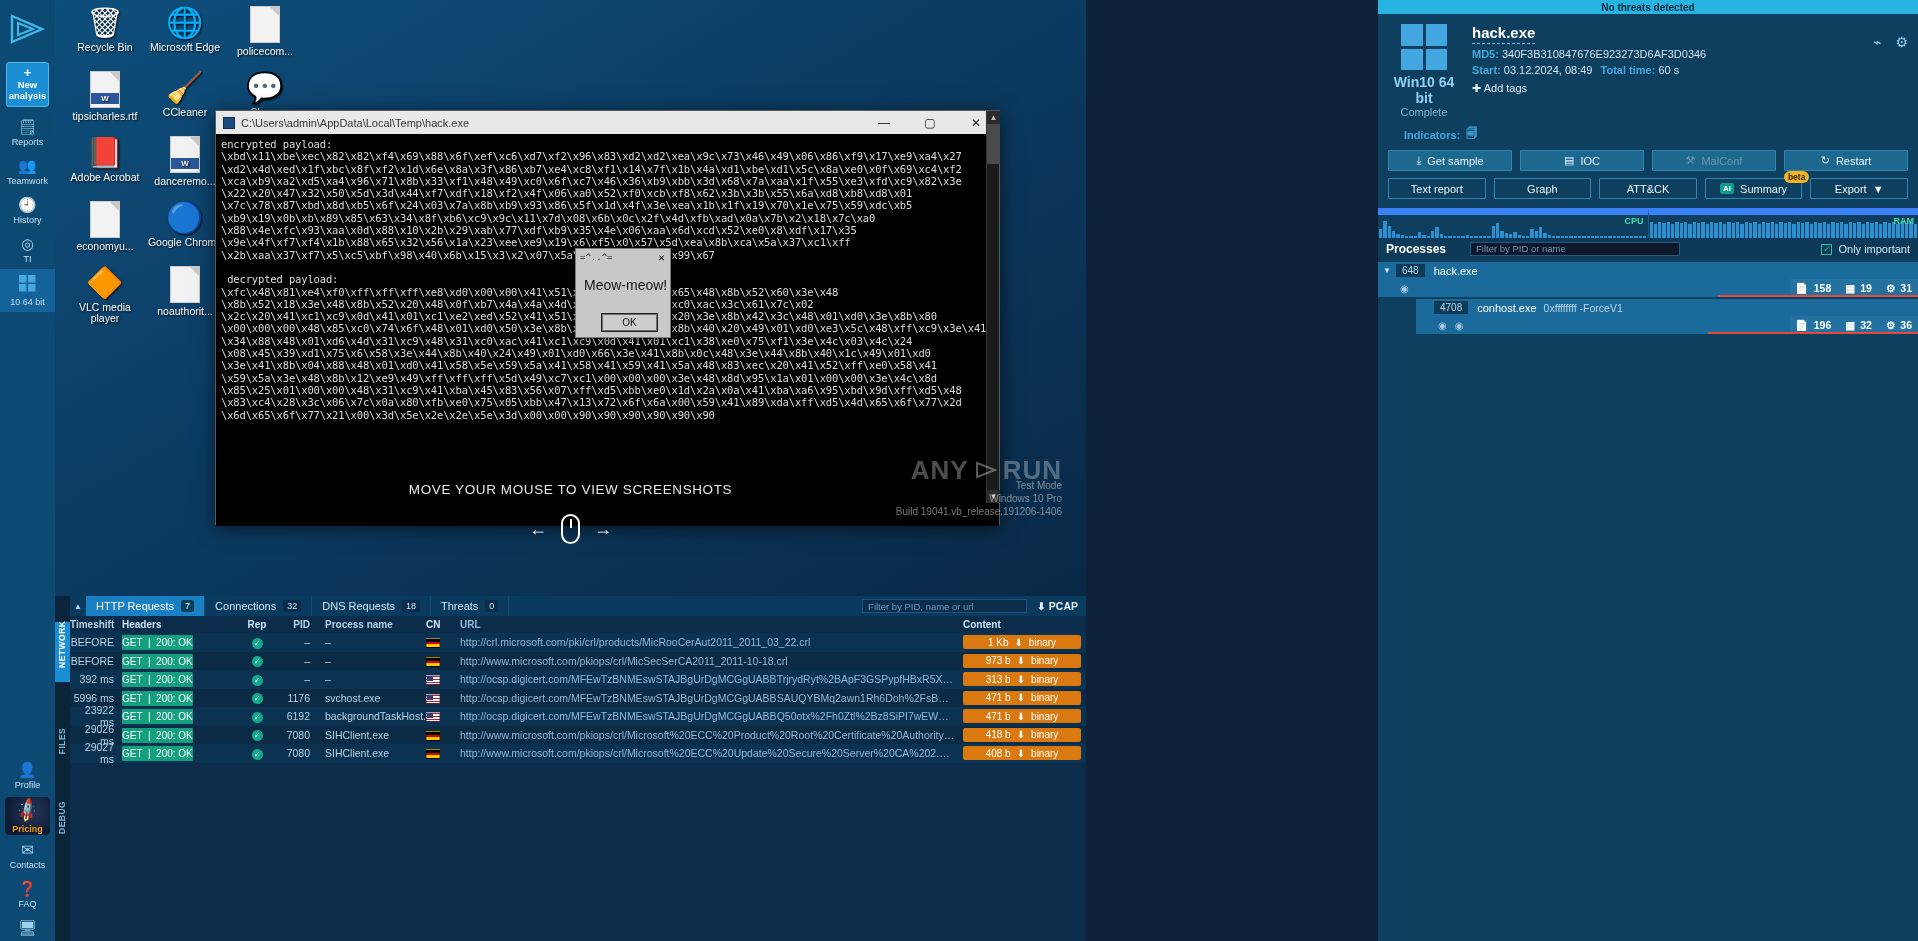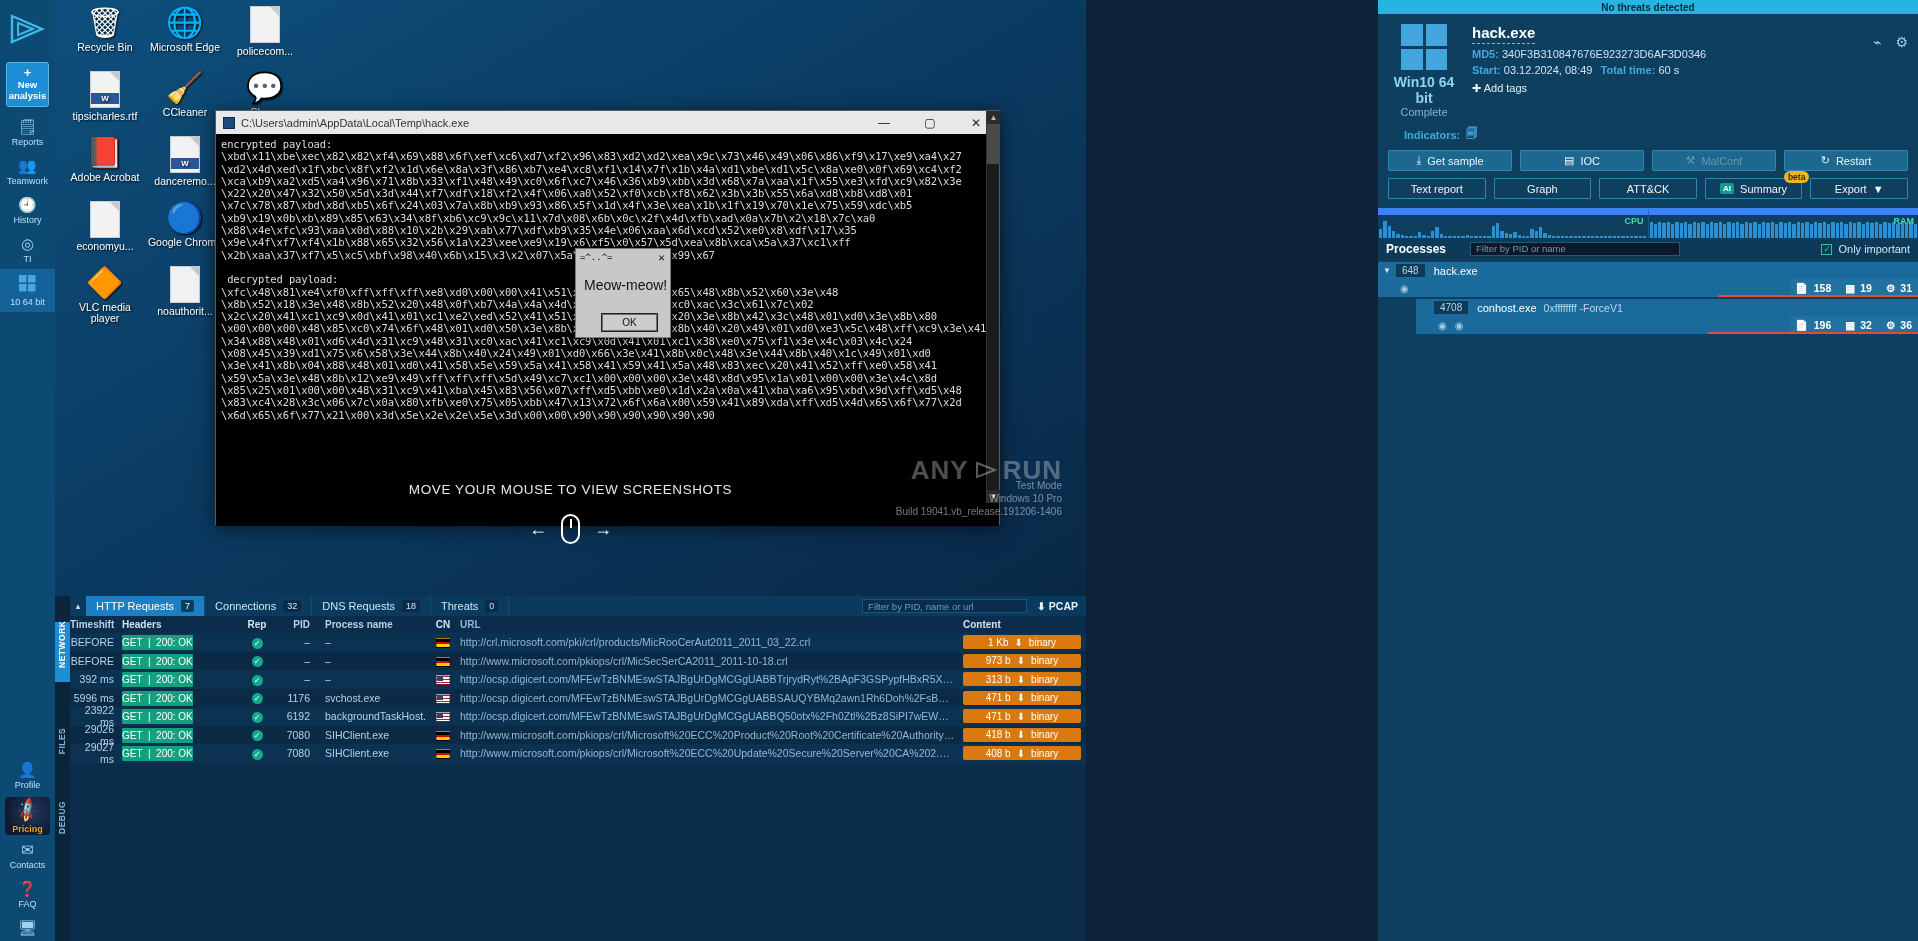--- a/index.html
+++ b/index.html
@@ -131,21 +131,21 @@
     display:flex; align-items:center; color:#cfe4f3; font-size:10px; font-weight:bold;}
   .net-rows { position:absolute; left:15px; top:37px; width:1016px; }
   .nrow { display:flex; align-items:center; height:18.5px; }
   .nrow:nth-child(odd){ background:#0c3252; }
   .nrow:nth-child(even){ background:#0a2a46; }
   .c-ts{width:52px; text-align:right; padding-right:8px; color:#b6d2e6;}
   .c-hd{width:120px;}
   .c-rep{width:30px; text-align:center;}
   .c-pid{width:44px; text-align:right; padding-right:6px; color:#b6d2e6;}
   .c-pn{width:110px; padding-left:9px; color:#b6d2e6; overflow:hidden; white-space:nowrap;}
-  .c-cn{width:34px; text-align:center;}
+  .c-cn{width:34px; text-align:left;}
   .c-url{flex:1; color:#8fb9d6; overflow:hidden; white-space:nowrap; text-overflow:ellipsis; padding-right:8px;}
   .c-ct{width:123px;}
   .meth { background:#14a07f; color:#fff; font-size:10px; padding:2px 0; text-align:center;
     width:112px; border-radius:1px; }
   .repok { display:inline-block; width:11px;height:11px;border-radius:50%;
     background:#12a98c; color:#fff; font-size:8px; line-height:11px; text-align:center;}
   .flag { display:inline-block; width:14px; height:10px; vertical-align:middle;
     border:1px solid rgba(0,0,0,.35);}
   .flag.de { background:linear-gradient(#000 0 33%, #d00 33% 66%, #fc0 66%); }
   .flag.us { background:repeating-linear-gradient(#b22234 0 1.5px, #fff 1.5px 3px); position:relative;}

